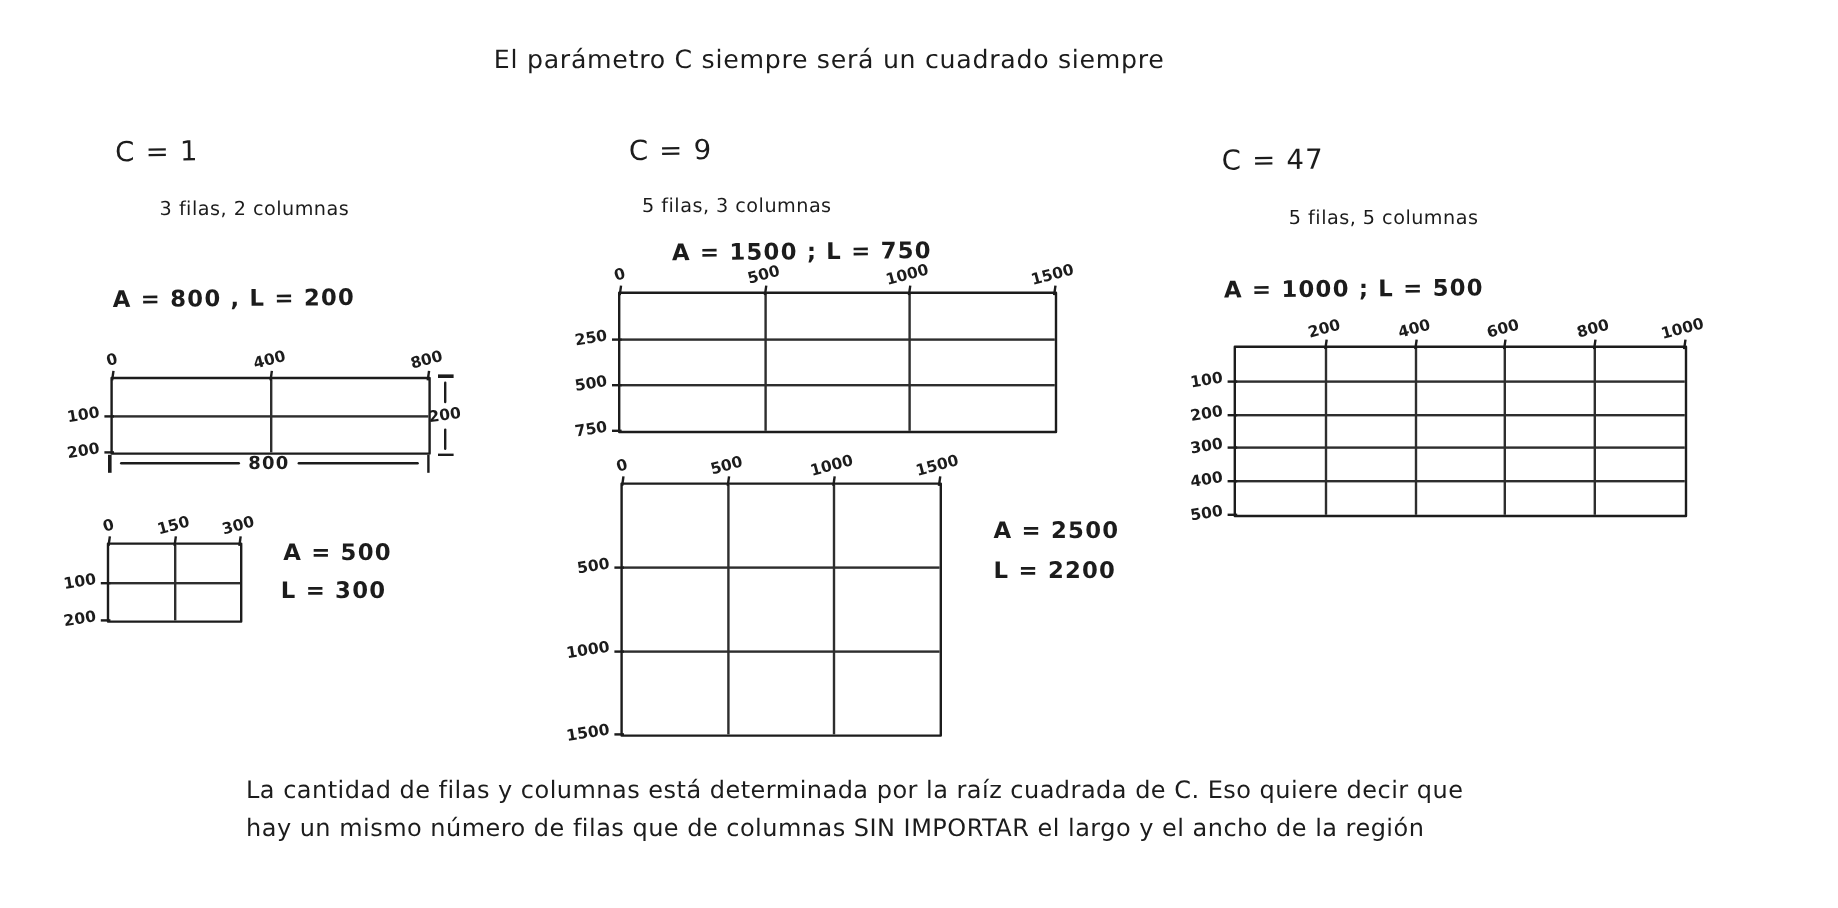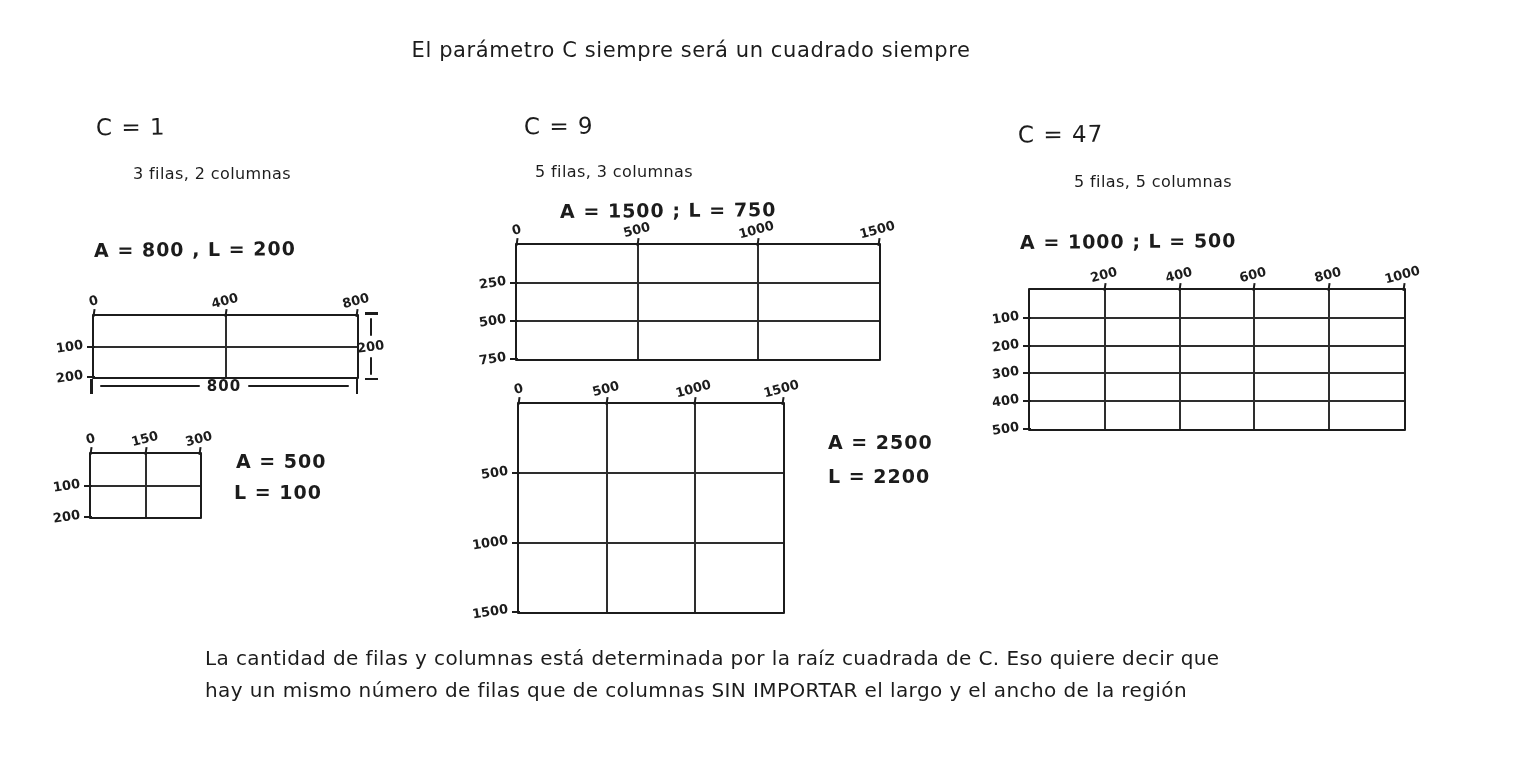--- a/index.html
+++ b/index.html
@@ -87,21 +87,21 @@
         <span class="xtick" style="left: 50%;">150</span>
         <span class="xtickmark" style="left: 50%;"></span>
         <span class="xtick" style="left: 100%;">300</span>
         <span class="xtickmark" style="left: 100%;"></span>
         <span class="ytick" style="top: 50%;">100</span>
         <span class="ytickmark" style="top: 50%;"></span>
         <span class="ytick" style="top: 100%;">200</span>
         <span class="ytickmark" style="top: 100%;"></span>
       </div>
     <div class="abs side-label" style="left:236px;top:450px;">A = 500</div>
-    <div class="abs side-label" style="left:234px;top:481px;">L = 100</div>
+    <div class="abs side-label" style="left:234px;top:481px;">L = 300</div>
   </section>
 
   <section class="abs" style="inset:0;">
     <div class="abs heading" style="left:524px;top:113px;">C = 9</div>
     <div class="abs subtitle" style="left:535px;top:162px;">5 filas, 3 columnas</div>
     <div class="abs params" style="left:560px;top:199px;">A = 1500 ;  L = 750</div>
 
     <div class="grid" style="left:515px;top:243px;width:362px;height:114px;">
         <span class="vline" style="left: 33.3333%;"></span>
         <span class="vline" style="left: 66.6667%;"></span>

